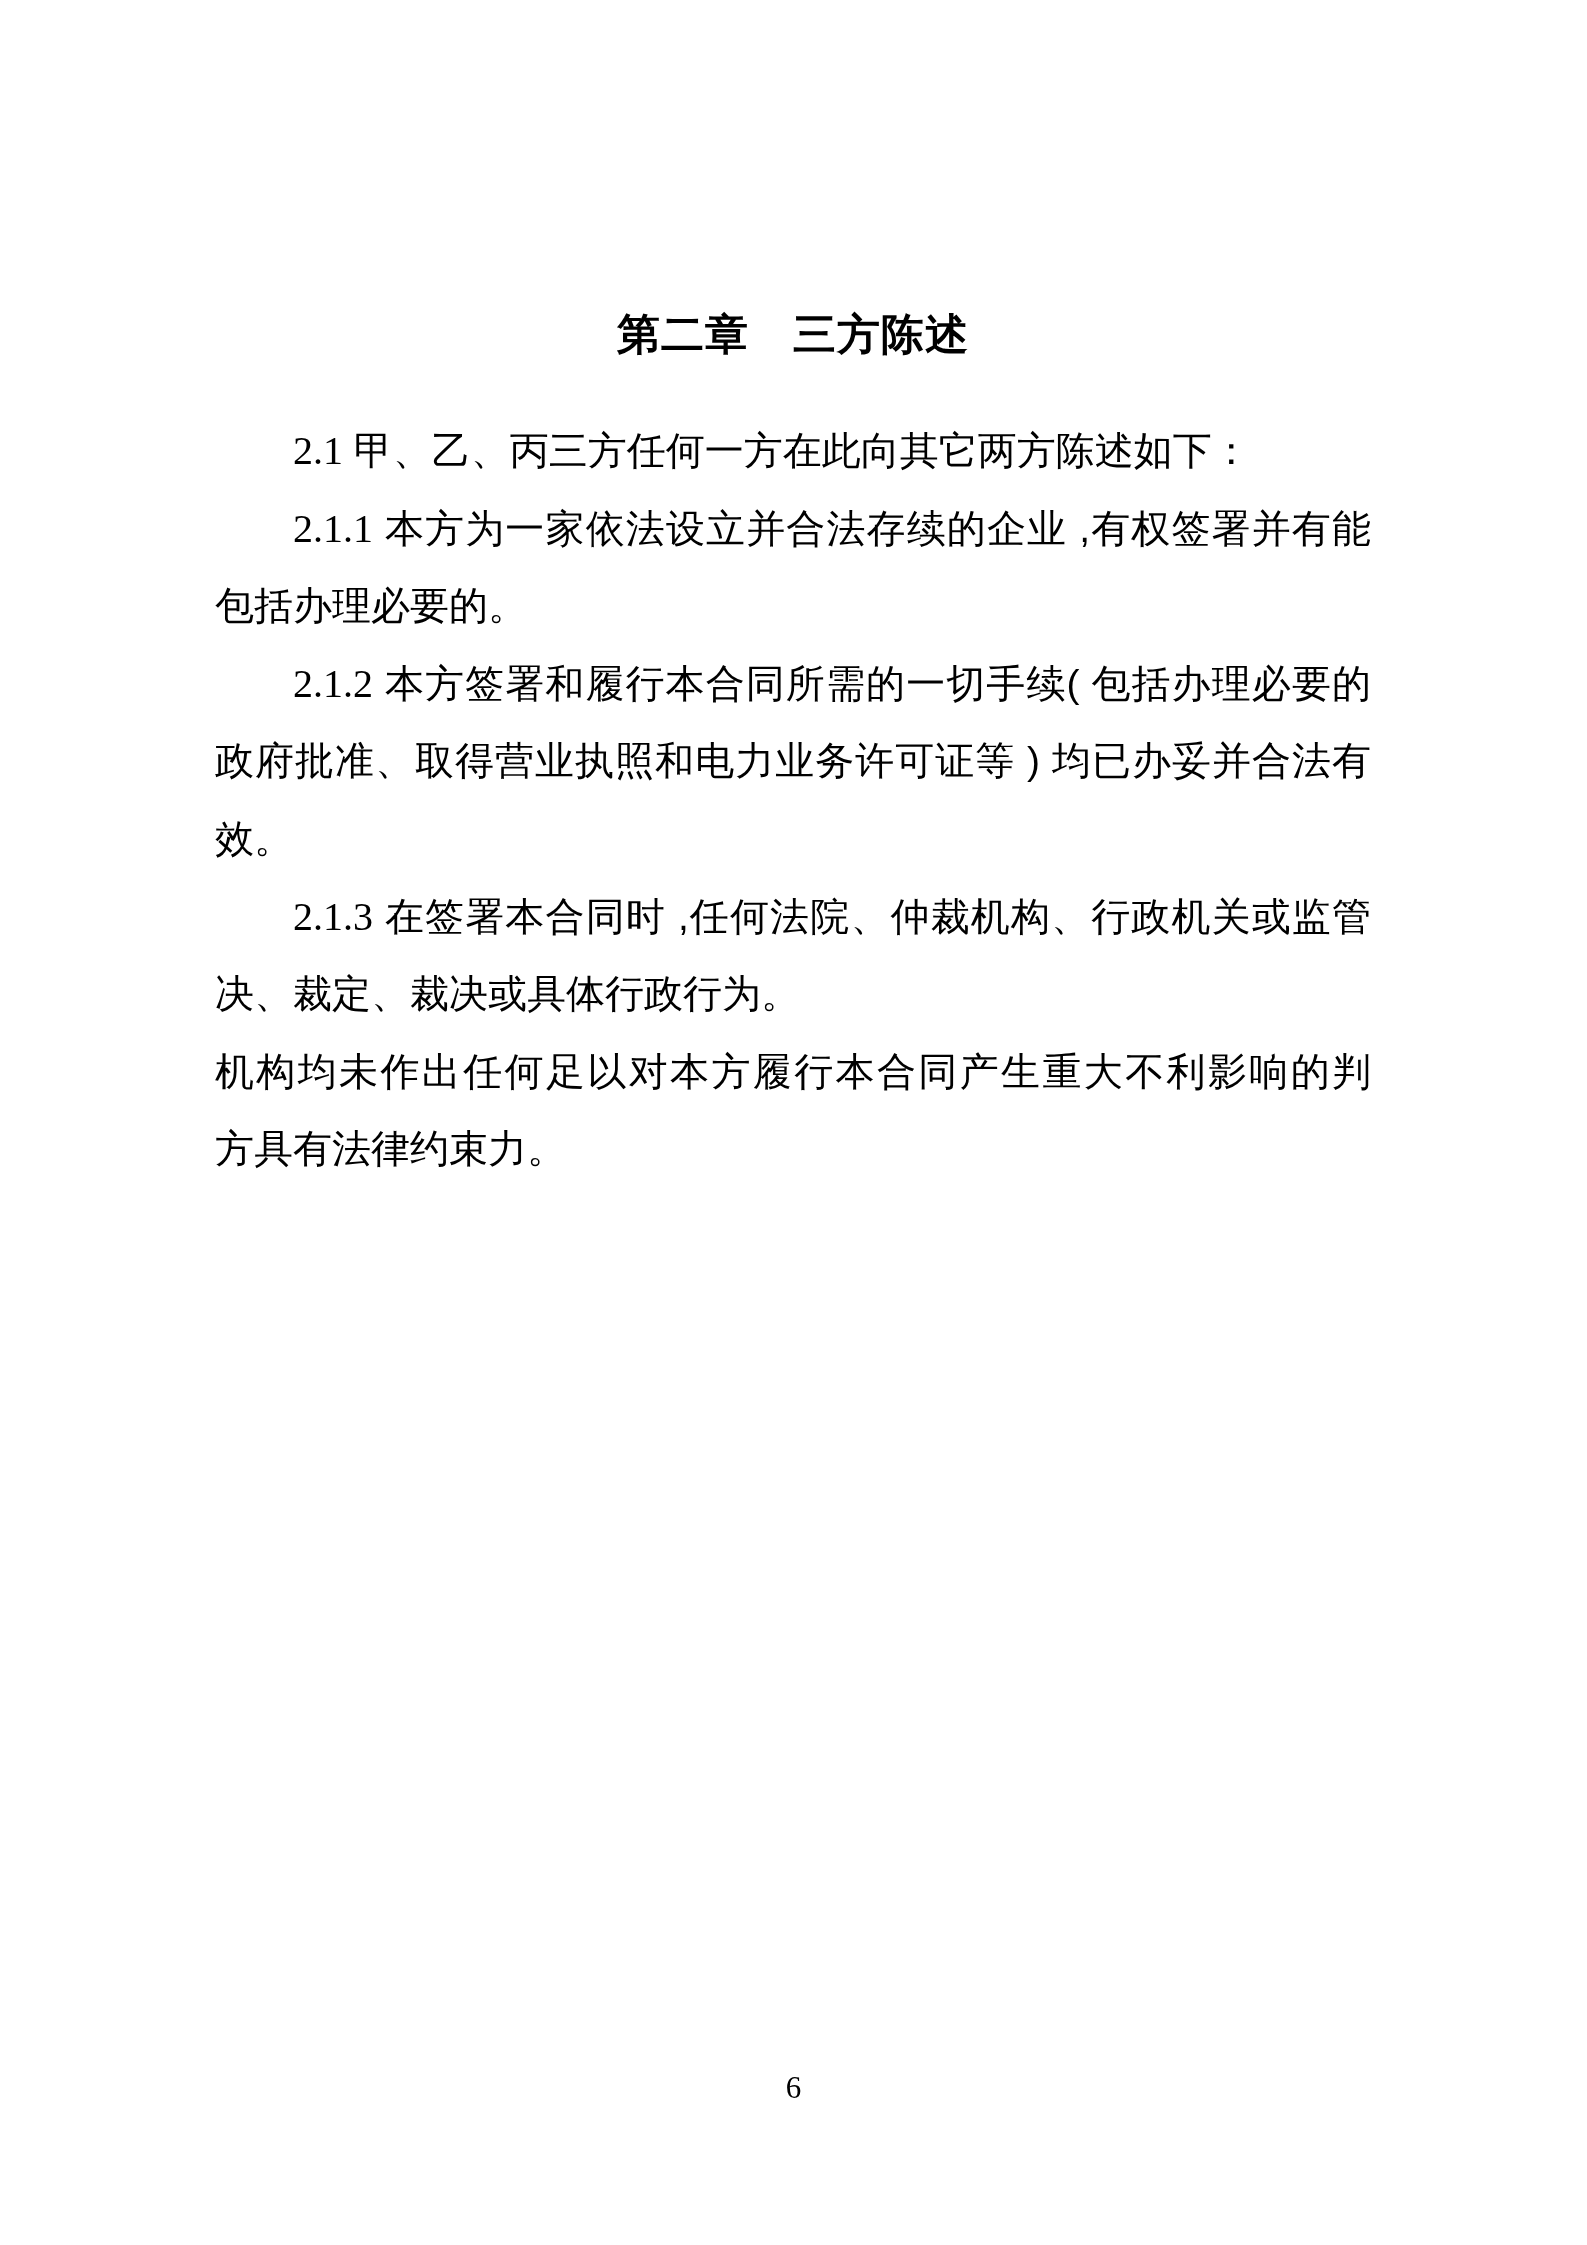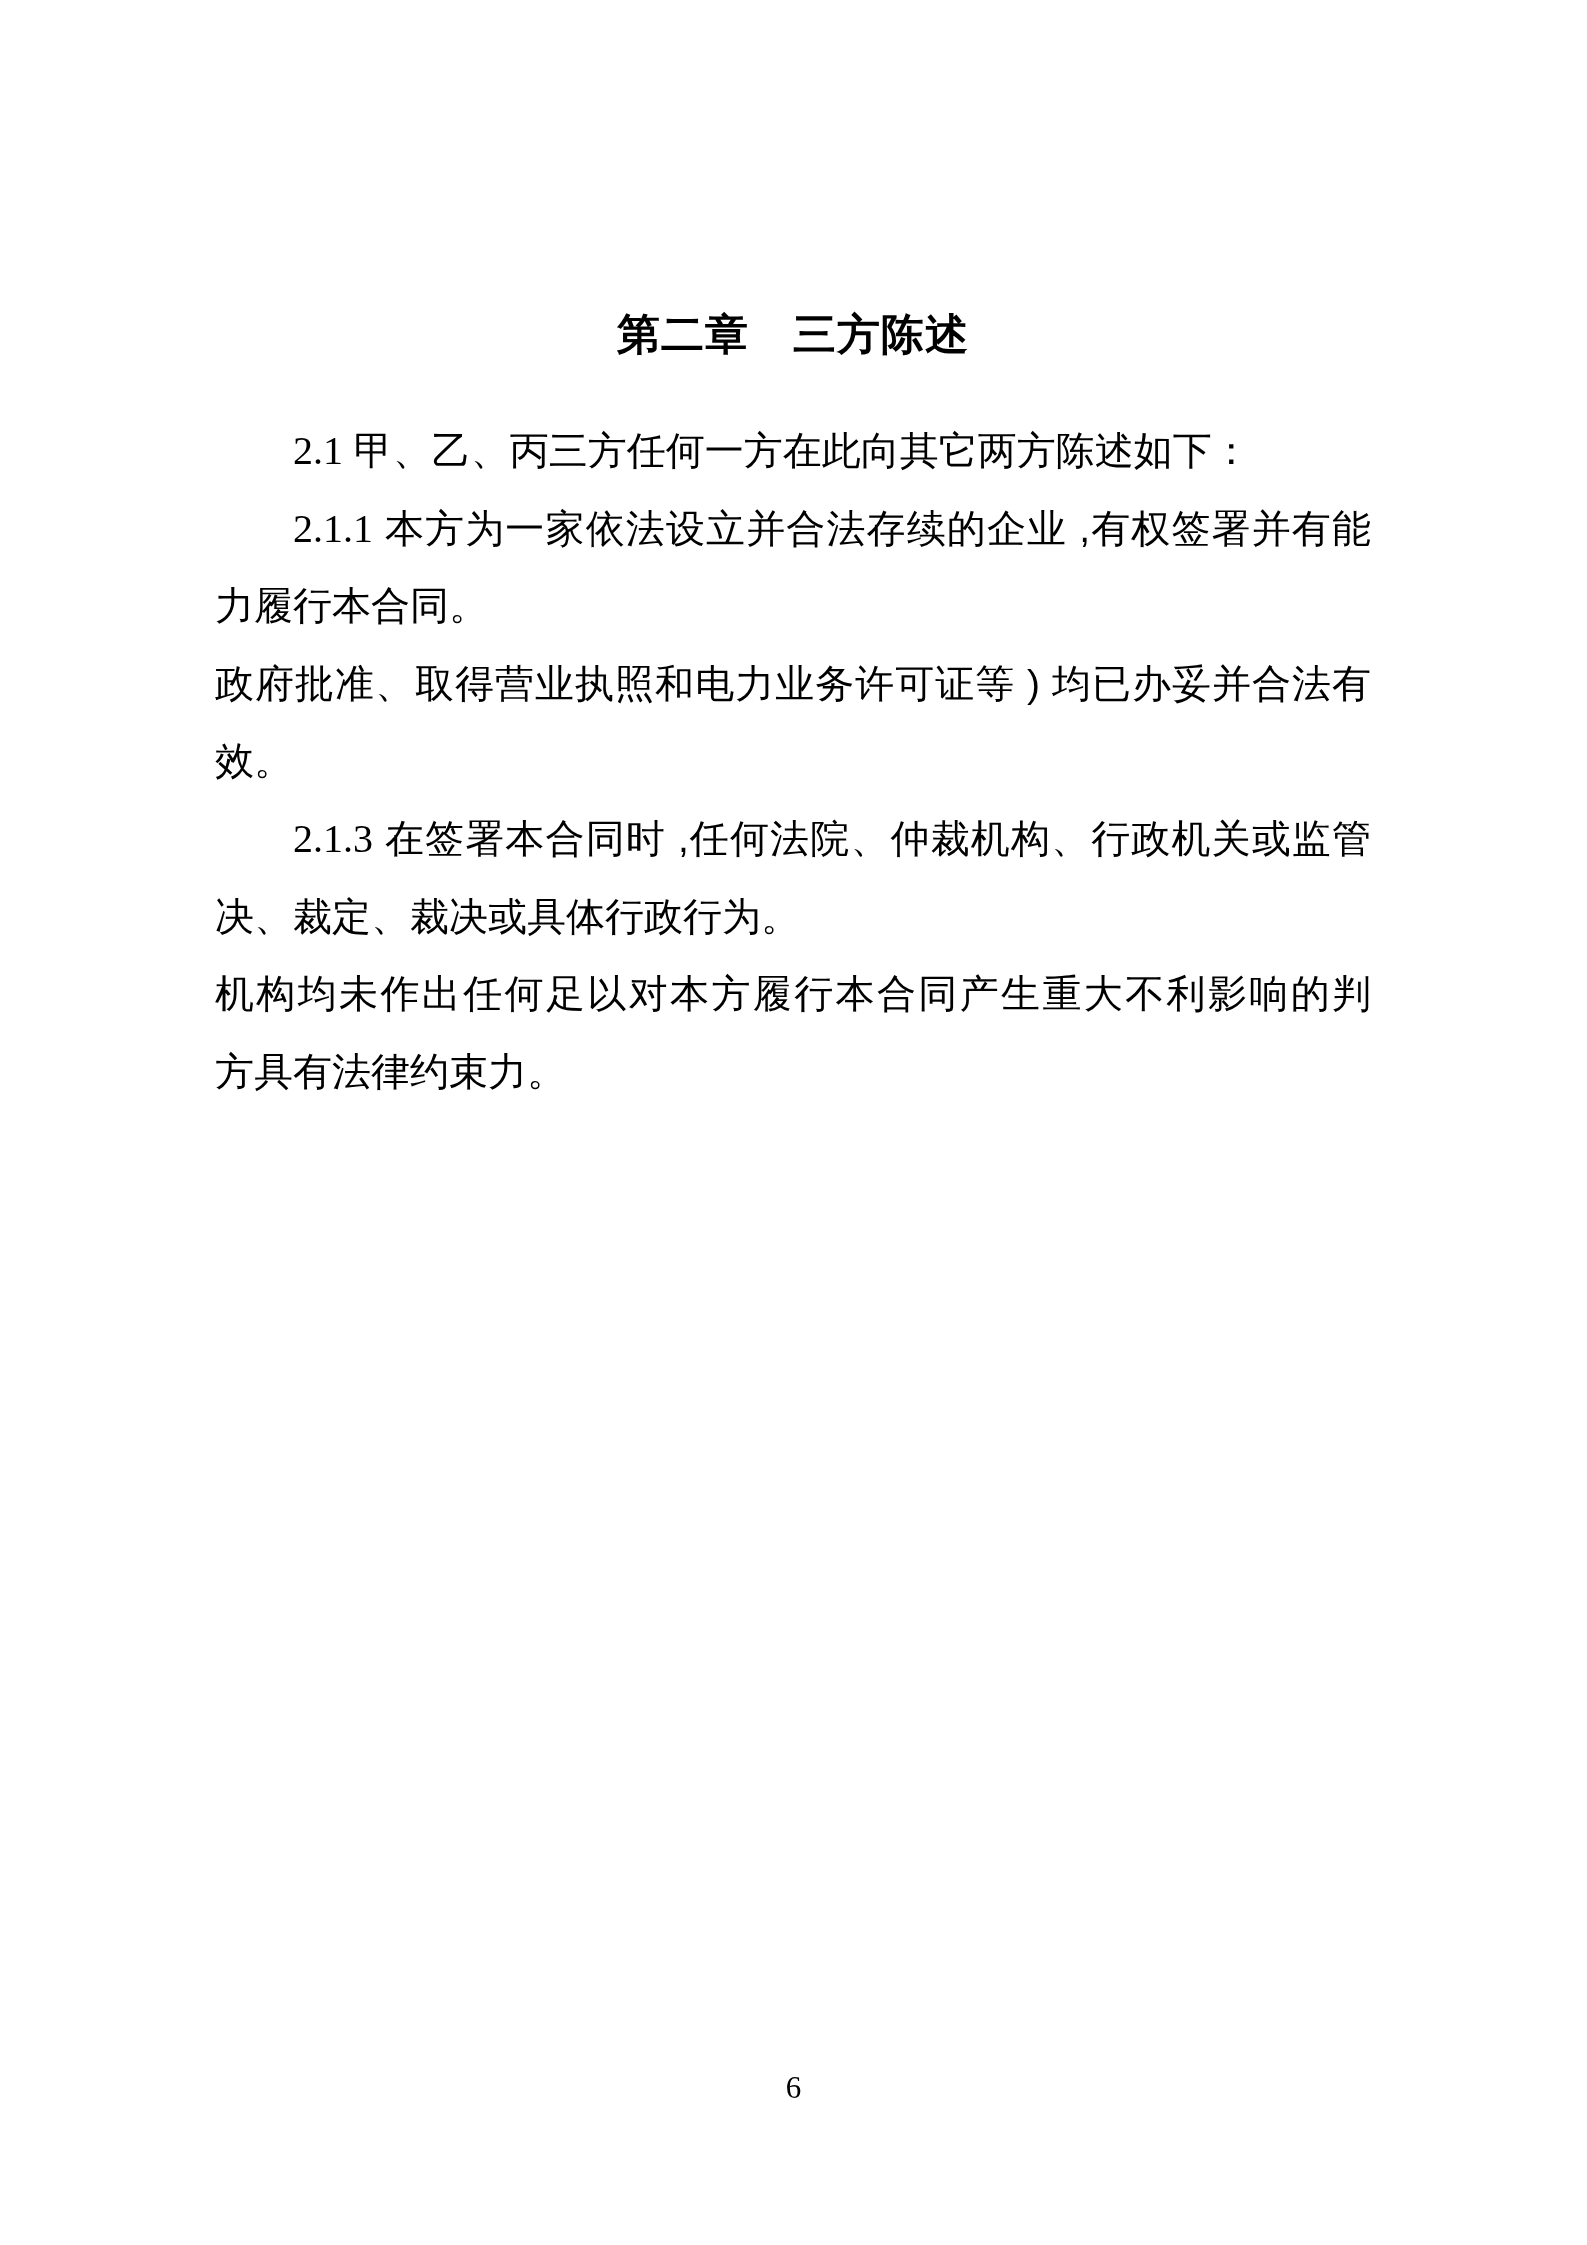--- a/index.html
+++ b/index.html
@@ -72,23 +72,24 @@
 
 <div class="page">
   <h1 class="title">第二章　三方陈述</h1>
 
   <div id="paragraphs">
       <div class="paragraph">
         <div class="line first last"><span class="clause-num">2.1</span> 甲、乙、丙三方任何一方在此向其它两方陈述如下：</div>
       </div>
       <div class="paragraph">
         <div class="line first full"><span class="clause-num">2.1.1</span> 本方为一家依法设立并合法存续的企业 ,有权签署并有能</div>
-        <div class="line last">力履行本合同。</div>
+        <div class="line last">包括办理必要的。</div>
       </div>
       <div class="paragraph">
+        <div class="line first full"><span class="clause-num">2.1.2</span> 本方签署和履行本合同所需的一切手续( 包括办理必要的</div>
         <div class="line full">政府批准、取得营业执照和电力业务许可证等 ) 均已办妥并合法有</div>
         <div class="line last">效。</div>
       </div>
       <div class="paragraph">
         <div class="line first full"><span class="clause-num">2.1.3</span> 在签署本合同时 ,任何法院、仲裁机构、行政机关或监管</div>
         <div class="line last">决、裁定、裁决或具体行政行为。</div>
         <div class="line full">机构均未作出任何足以对本方履行本合同产生重大不利影响的判</div>
       </div>
       <div class="paragraph">
         <div class="line last">方具有法律约束力。</div>

